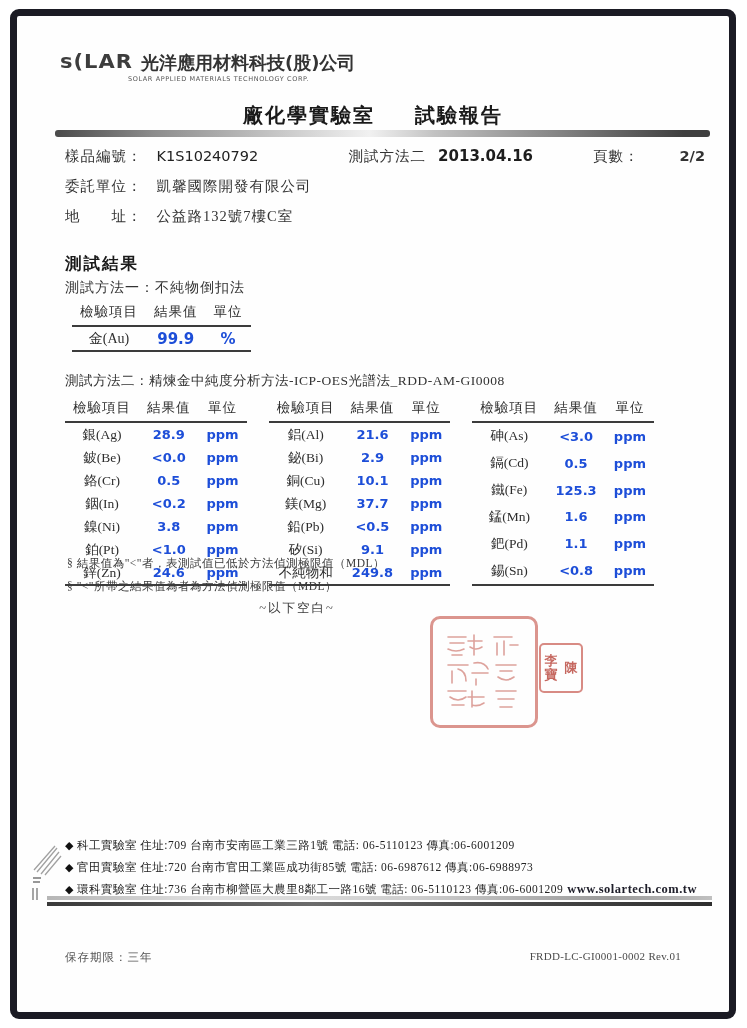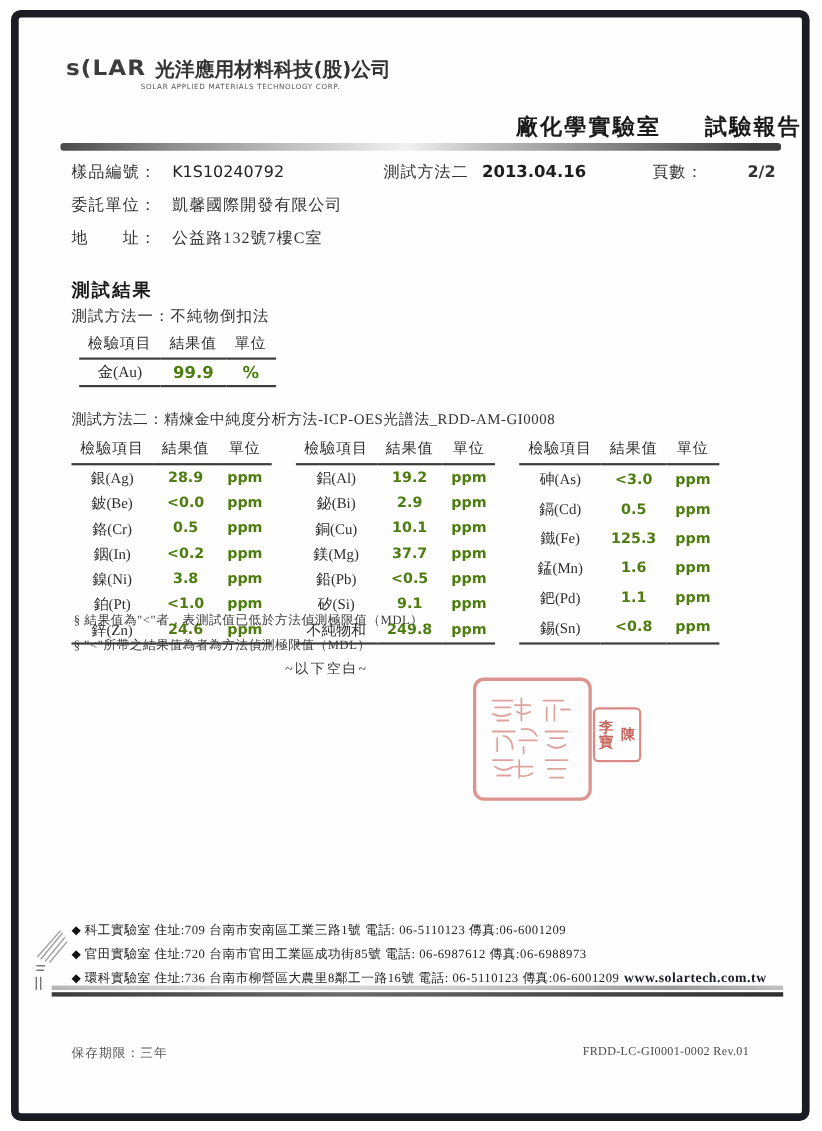--- a/index.html
+++ b/index.html
@@ -11,21 +11,21 @@
 
   
   .logo{position:absolute;left:43px;top:36px;line-height:1;}
   .logo-row{display:flex;align-items:baseline;gap:8px;}
   .logo-mark{font-family:"DejaVu Sans","Liberation Sans",sans-serif;font-weight:bold;
              font-size:21px;color:#3d3d3d;letter-spacing:1px;transform:scaleY(.92);}
   .logo-zh{font-family:"DejaVu Sans","Liberation Sans",sans-serif;font-weight:bold;
            font-size:18px;color:#333;}
   .logo-en{font-family:"DejaVu Sans","Liberation Sans",sans-serif;font-size:6.5px;
            color:#555;letter-spacing:.6px;margin:3px 0 0 68px;}
-  .title{position:absolute;left:0;top:86px;width:100%;text-align:right;
+  .title{position:absolute;left:0;top:86px;width:100%;text-align:center;
          font-size:20px;font-weight:bold;color:#1a1a1a;letter-spacing:2px;}
   .title .gap{display:inline-block;width:40px;}
   .divider{position:absolute;left:38px;top:114px;width:655px;height:7px;border-radius:3px;
            background:linear-gradient(90deg,#4a4a4a 0%,#8c8c8c 15%,#d9d9d9 40%,#f1f1f1 48%,#c2c2c2 58%,#8a8a8a 75%,#3f3f3f 96%);}
 
   
   .info{position:absolute;left:48px;top:131px;width:640px;font-size:14.5px;color:#333;}
   .info-row{display:flex;margin-bottom:11px;align-items:baseline;}
   .ilabel{letter-spacing:1px;}
   .ival{margin-left:14px;font-family:"DejaVu Sans","Liberation Sans",sans-serif;font-size:14.5px;color:#222;text-align:right;}
@@ -37,21 +37,21 @@
   
   .sec-title{position:absolute;left:48px;top:237px;font-size:16.5px;font-weight:bold;color:#1a1a1a;letter-spacing:2px;}
   .m1-label{position:absolute;left:48px;top:263px;font-size:14px;color:#333;letter-spacing:1px;}
   .m2-label{position:absolute;left:48px;top:356px;font-size:13.5px;color:#333;letter-spacing:.5px;}
 
   table.rtable{border-collapse:collapse;font-size:13.5px;color:#2d2d2d;}
   table.rtable th{font-weight:normal;letter-spacing:1px;padding:2px 8px 4px;
                   border-bottom:2px solid #3c3c3c;white-space:nowrap;}
   table.rtable td{padding:2.5px 8px;text-align:center;white-space:nowrap;}
   table.rtable tbody{border-bottom:2.5px solid #3c3c3c;}
-  td.val,td.unit{font-family:"DejaVu Sans","Liberation Sans",sans-serif;font-weight:bold;font-size:13px;color:#4d7c0f;}
+  td.val,td.unit{font-family:"DejaVu Sans","Liberation Sans",sans-serif;font-weight:bold;font-size:13px;color:#1d4ed8;}
   td.item{font-size:13.5px;}
   .t1{position:absolute;left:55px;top:285px;}
   .t1 td{font-size:15px;}
   .t1 td.item{font-size:14px;}
   .m2-tables{position:absolute;left:48px;top:381px;display:flex;gap:22px;}
 
   
   .notes{position:absolute;left:50px;top:540px;font-size:11.5px;color:#3a3a3a;letter-spacing:.5px;}
   .note-line{margin-bottom:8px;}
   .blank-note{position:absolute;left:170px;top:584px;width:220px;text-align:center;
@@ -210,21 +210,21 @@
               <tr>
             <th>檢驗項目</th>
             <th>結果值</th>
             <th>單位</th>
           </tr>
             </thead>
           <tbody>
 
               <tr>
                 <td class="item">鋁(Al)</td>
-                <td class="val">19.2</td>
+                <td class="val">21.6</td>
                 <td class="unit">ppm</td>
               </tr>
 
               <tr>
                 <td class="item">鉍(Bi)</td>
                 <td class="val">2.9</td>
                 <td class="unit">ppm</td>
               </tr>
 
               <tr>

